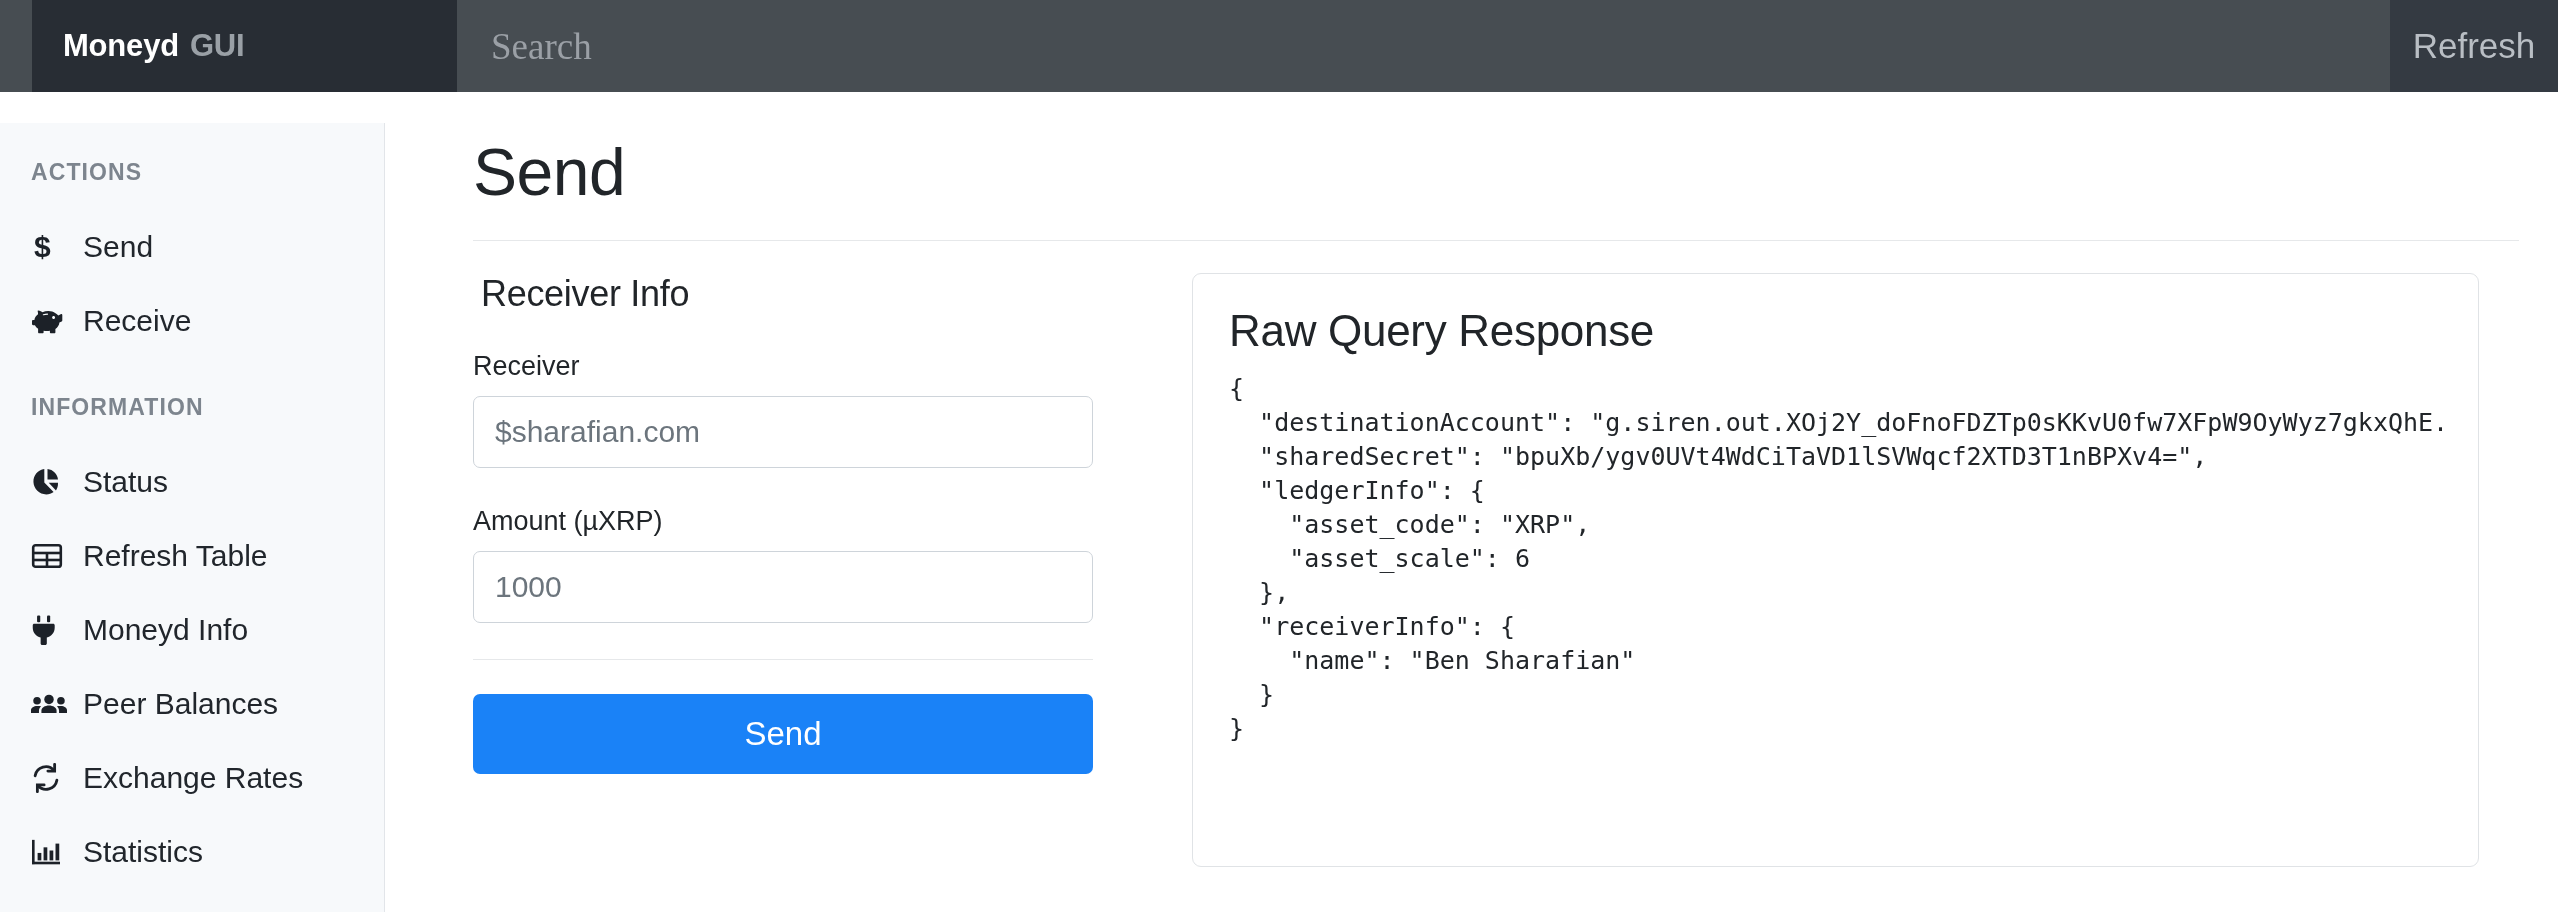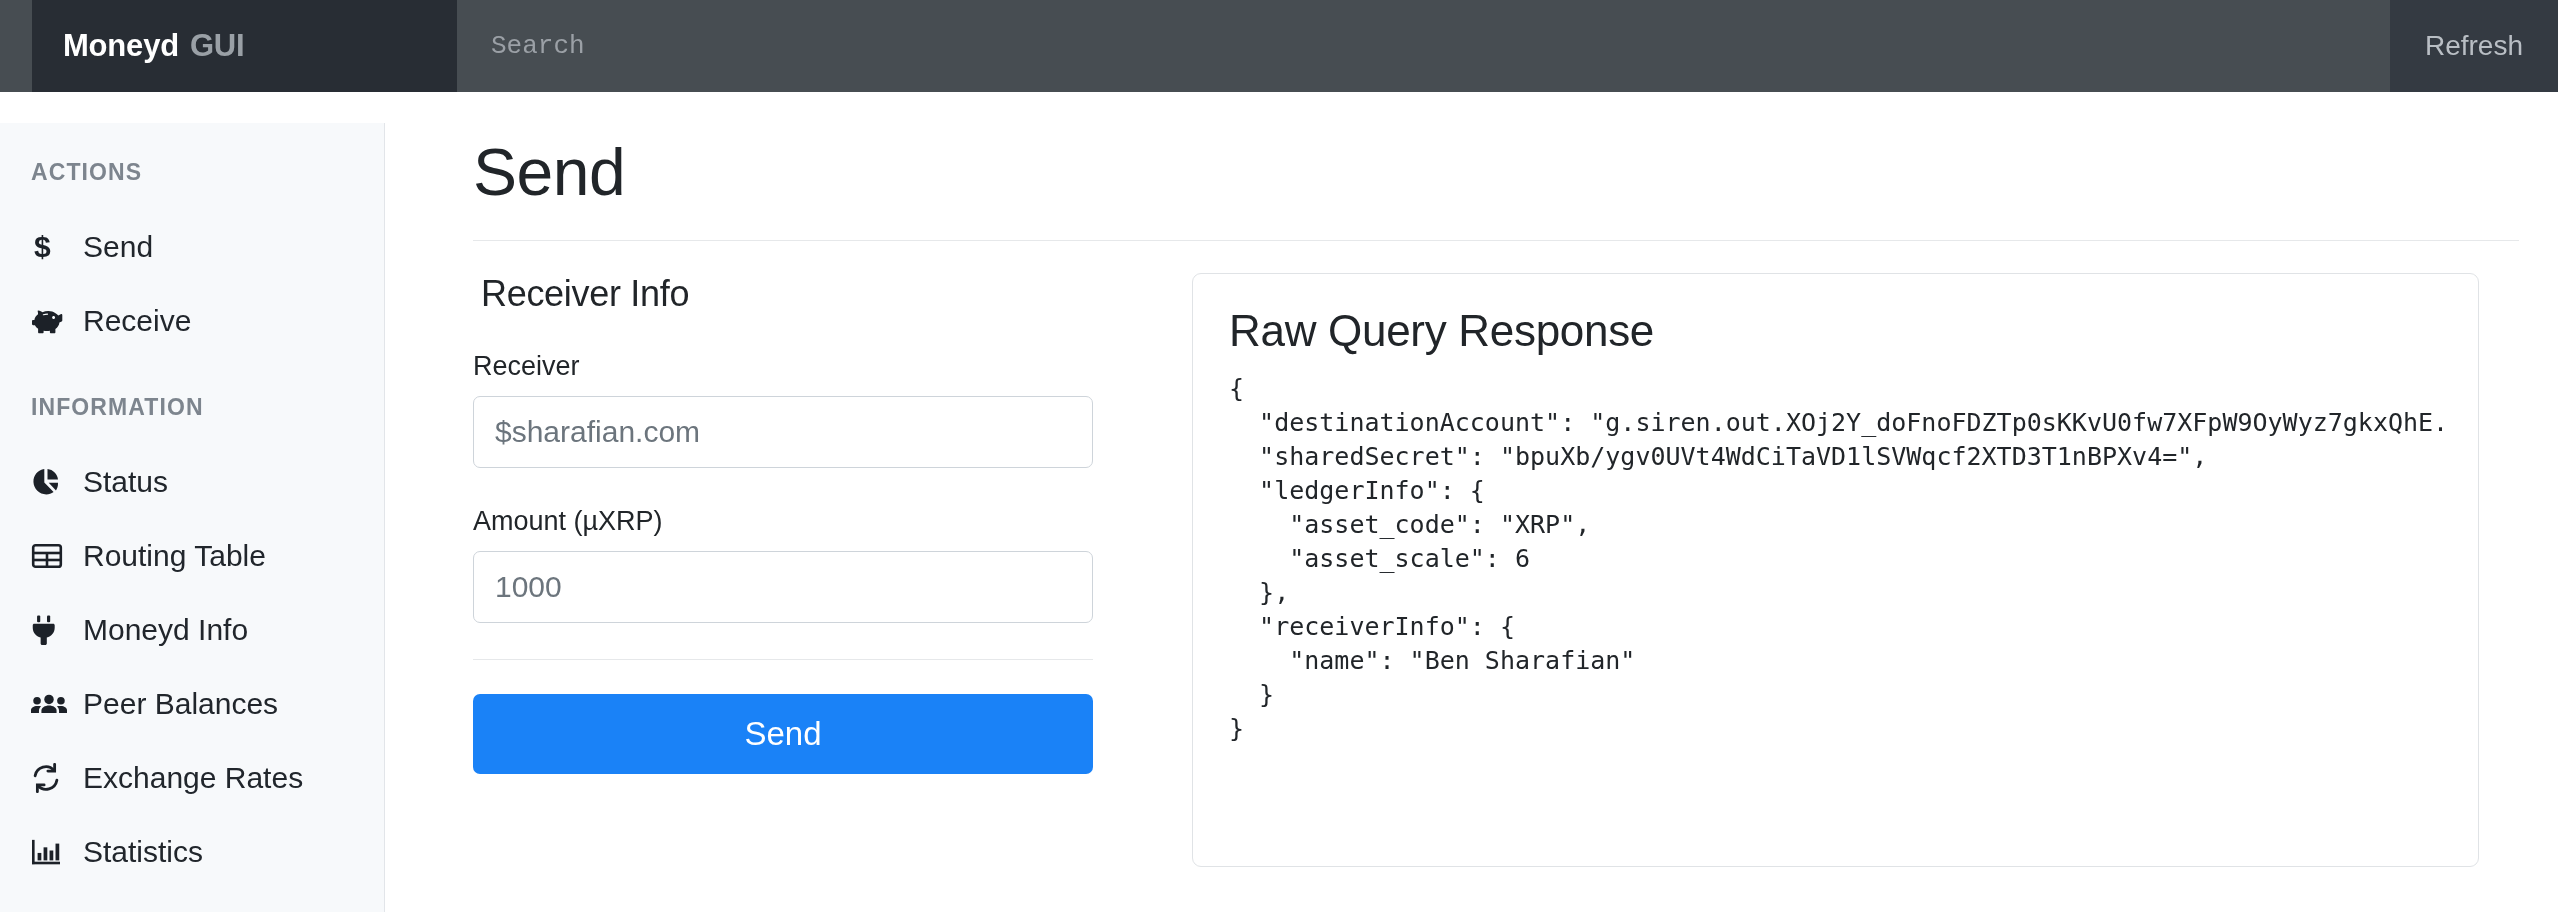--- a/index.html
+++ b/index.html
@@ -31,31 +31,31 @@
   }
   .brand-name { font-size: 31px; font-weight: bold; color: #ffffff; }
   .brand-sub  { font-size: 31px; font-weight: bold; color: #9aa0a6; margin-left: 11px; }
 
   .searchwrap { flex: 1; display: flex; align-items: center; background: #474d52; }
   .search-input {
     width: 100%; height: 92px;
     background: transparent;
     border: none; outline: none;
     padding: 0 34px;
-    font-family: Liberation Mono, monospace;
-    font-size: 26px;
+    font-family: Liberation Serif, serif;
+    font-size: 37px;
     color: #d5d8db;
   }
   .search-input::placeholder { color: #9ba0a6; }
 
   .refresh-cell {
     width: 168px; min-width: 168px;
     background: #343a42;
     display: flex; align-items: center; justify-content: center;
-    color: #b9bec4; font-size: 28px;
+    color: #b9bec4; font-size: 35px;
     cursor: pointer;
   }
 
   
   .sidebar {
     position: absolute; top: 92px; left: 0;
     width: 385px; height: 820px;
     background: #f7f9fb;
     border-right: 1px solid #e2e5e9;
     padding-top: 36px;
@@ -238,21 +238,21 @@
 
     <div class="side-item">
       <span class="side-icon">
         <svg width="32" height="28" viewBox="0 0 32 28" fill="none" stroke="#1c2128" stroke-width="2.6">
           <rect x="2.2" y="3.2" width="27.6" height="21.6" rx="2.4"></rect>
           <line x1="2.2" y1="11" x2="29.8" y2="11"></line>
           <line x1="2.2" y1="18" x2="29.8" y2="18"></line>
           <line x1="16" y1="11" x2="16" y2="24.8"></line>
         </svg>
       </span>
-      <span>Routing Table</span>
+      <span>Refresh Table</span>
     </div>
 
     <div class="side-item">
       <span class="side-icon">
         <svg width="26" height="30" viewBox="0 0 26 32" fill="#1c2128">
           <rect x="5.6" y="0.6" width="3.4" height="7.2" rx="1.1"></rect>
           <rect x="16.2" y="0.6" width="3.4" height="7.2" rx="1.1"></rect>
           <path d="M2.6 9.4h20.2c.9 0 1.6.7 1.6 1.6v2.6c0 5.1-3.6 9.4-8.4 10.4v6.3c0 .9-.7 1.6-1.6 1.6h-3.4c-.9 0-1.6-.7-1.6-1.6V24C4.6 23 1 18.7 1 13.6V11c0-.9.7-1.6 1.6-1.6z"></path>
         </svg>
       </span>

